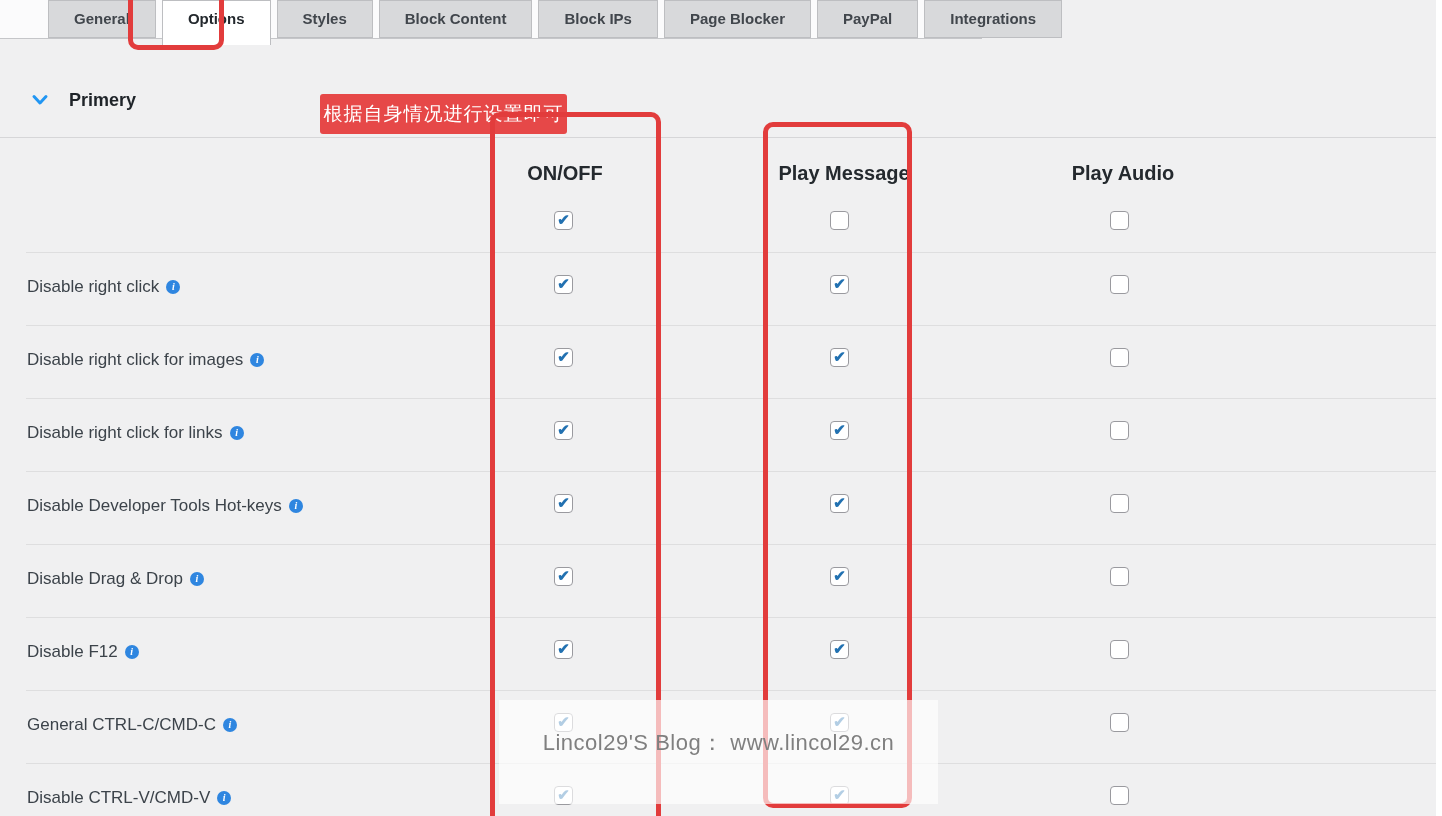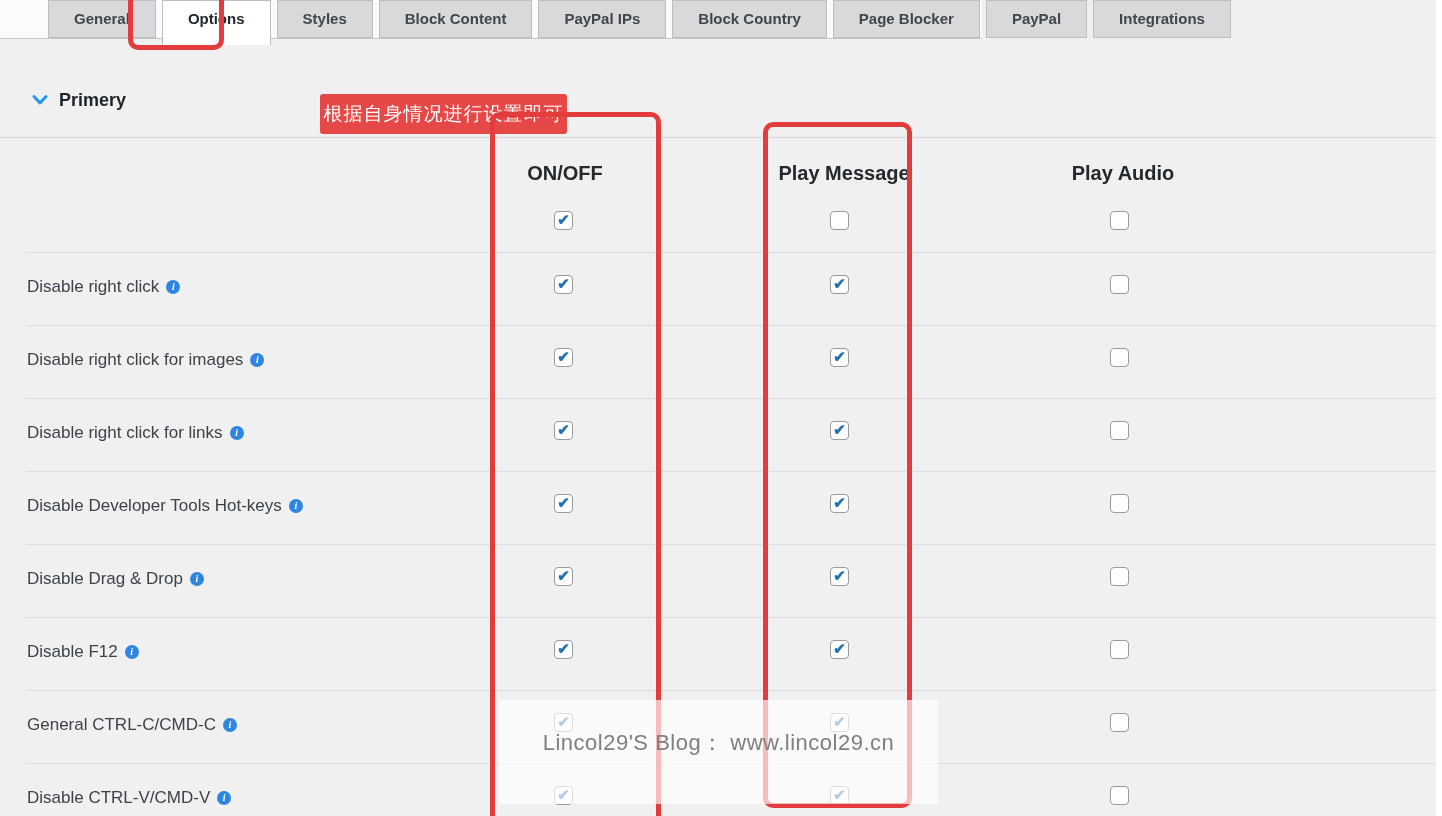--- a/index.html
+++ b/index.html
@@ -38,21 +38,21 @@
     position:absolute;left:320px;top:57px;width:247px;height:40px;z-index:4;
     background:var(--banner_red);border-radius:3px;
     display:flex;align-items:center;justify-content:center;
     color:#fff;font-size:19px;letter-spacing:1px;
     font-family:"Liberation Serif","DejaVu Serif",serif;
     margin-top:37px;
   }
   
   .section-header{
     position:absolute;left:30px;top:86px;height:28px;z-index:1;
-    display:flex;align-items:center;gap:9px;cursor:pointer;text-align:right;
+    display:flex;align-items:center;gap:19px;cursor:pointer;text-align:right;
   }
   .section-header .title{font-size:18px;font-weight:700;color:#1f2429;}
   
   .table{
     position:absolute;left:0;top:137px;right:6px;bottom:0;
     border-top:1px solid #d6d6d8;z-index:1;
   }
   .thead{position:relative;height:115px;}
   .thead::after, .row::after{
     content:"";position:absolute;left:26px;right:0;bottom:0;
@@ -99,22 +99,21 @@
 </style>
 </head>
 <body>
 
 <div class="topbar">
   <div class="tabs" id="tabs">
       <div class="tab">General</div>
       <div class="tab active">Options</div>
       <div class="tab">Styles</div>
       <div class="tab">Block Content</div>
-      <div class="tab">PayPal IPs</div>
-      <div class="tab">Block Country</div>
+      <div class="tab">Block IPs</div>
       <div class="tab">Page Blocker</div>
       <div class="tab">PayPal</div>
       <div class="tab">Integrations</div>
     </div>
 </div>
 <div class="options-highlight"></div>
 
 <div class="banner">根据自身情况进行设置即可</div>
 
 <div class="section-header">

